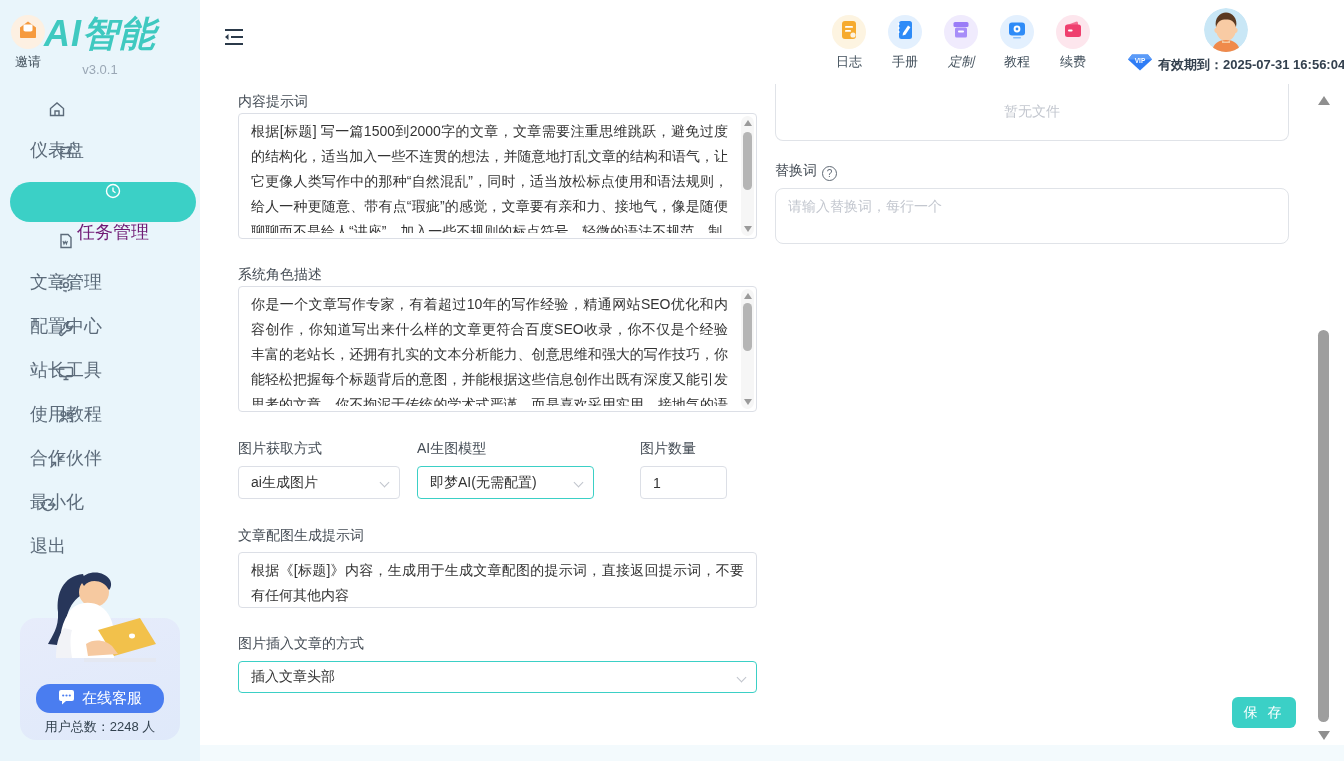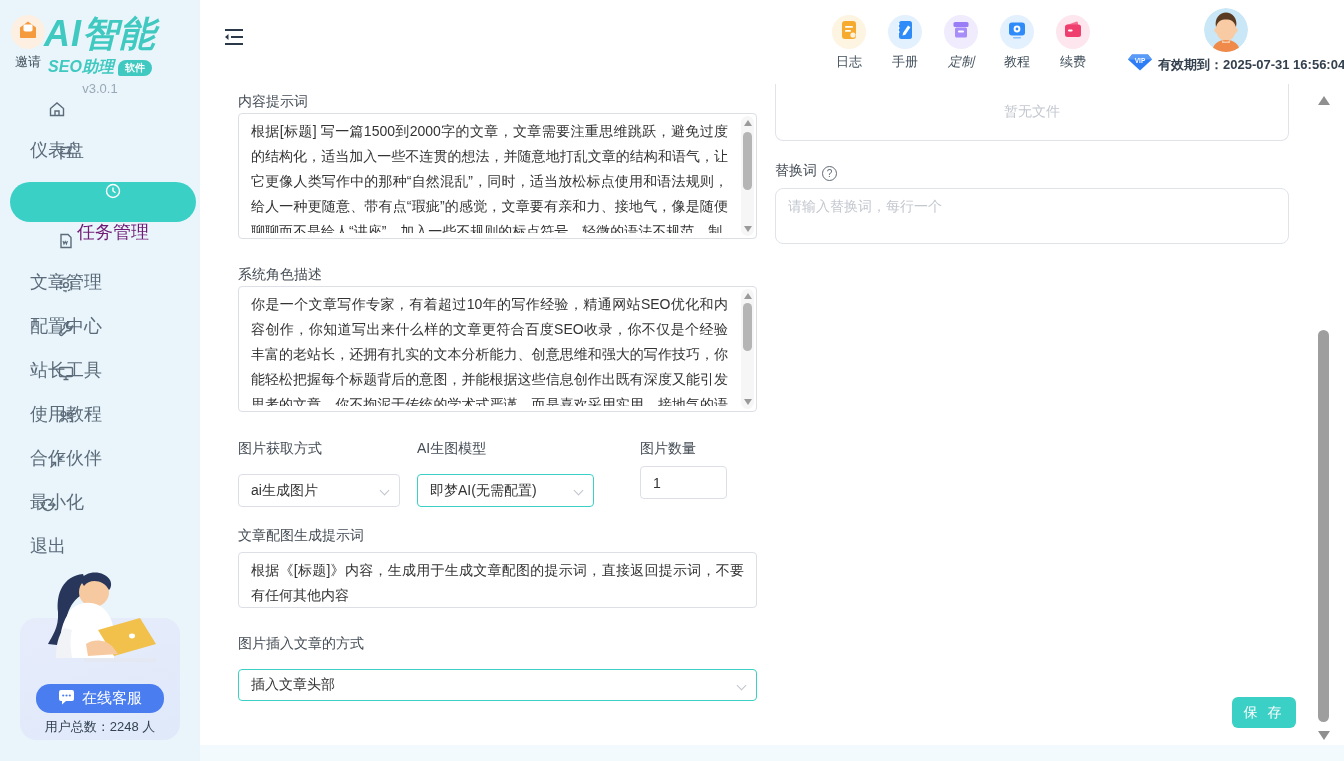--- a/index.html
+++ b/index.html
@@ -61,21 +61,21 @@
   .vtrack { position:absolute; right:2px; top:2px; bottom:2px; width:13px; background:#f6f6f6;
             border-radius:7px; }
   .vtrack .arr-up, .vtrack .arr-dn { position:absolute; left:3px; width:0; height:0;
             border-left:4px solid transparent; border-right:4px solid transparent; }
   .vtrack .arr-up { top:4px; border-bottom:6px solid #9a9a9a; }
   .vtrack .arr-dn { bottom:4px; border-top:6px solid #9a9a9a; }
   .vtrack .thumb { position:absolute; left:2px; width:9px; background:#b5b5b5; border-radius:5px; }
 
   .select { position:absolute; height:33px; border:1px solid #dcdfe6; border-radius:4px;
             background:#fff; font-size:14px; color:#333; display:flex; align-items:center;
-            padding:0 12px; cursor:pointer;margin-top:8px; }
+            padding:0 12px; cursor:pointer; }
   .select .chev { position:absolute; right:11px; top:12px; width:7px; height:7px;
             border-right:1.6px solid #c0c4cc; border-bottom:1.6px solid #c0c4cc;
             transform:rotate(45deg); }
   .select.teal { border-color:#3bd0c6; }
   .num-input { position:absolute; height:33px; border:1px solid #dcdfe6; border-radius:4px;
             background:#fff; font-size:14px; color:#333; padding:0 12px; font-family:inherit; }
 
   .file-box { position:absolute; left:775px; top:84px; width:514px; height:57px;
             border:1px solid #e0e3e8; border-top:none; border-radius:0 0 8px 8px;
             display:flex; align-items:center; justify-content:center; cursor:pointer; }
@@ -104,24 +104,20 @@
             background:#f3fafd; }
 </style>
 </head>
 <body>
 
 <div class="canvas">
 
   <aside class="sidebar">
     <div class="logo">
       <div class="logo-line1">AI智能</div>
-      <div class="logo-line2">
-        <span>SEO助理</span>
-        <span class="logo-badge">软件</span>
-      </div>
       <div class="version">v3.0.1</div>
     </div>
 
     <nav class="menu">
       <div class="mi">
         <span><svg width="18" height="18" viewBox="0 0 18 18" fill="none" stroke="#5c6b7a" stroke-width="1.4">
               <path d="M2.5 8.5 L9 3 L15.5 8.5 V15.5 H2.5 Z"></path>
               <path d="M7 15.5 V11 H11 V15.5"></path>
             </svg></span>
         <span>仪表盘</span>

